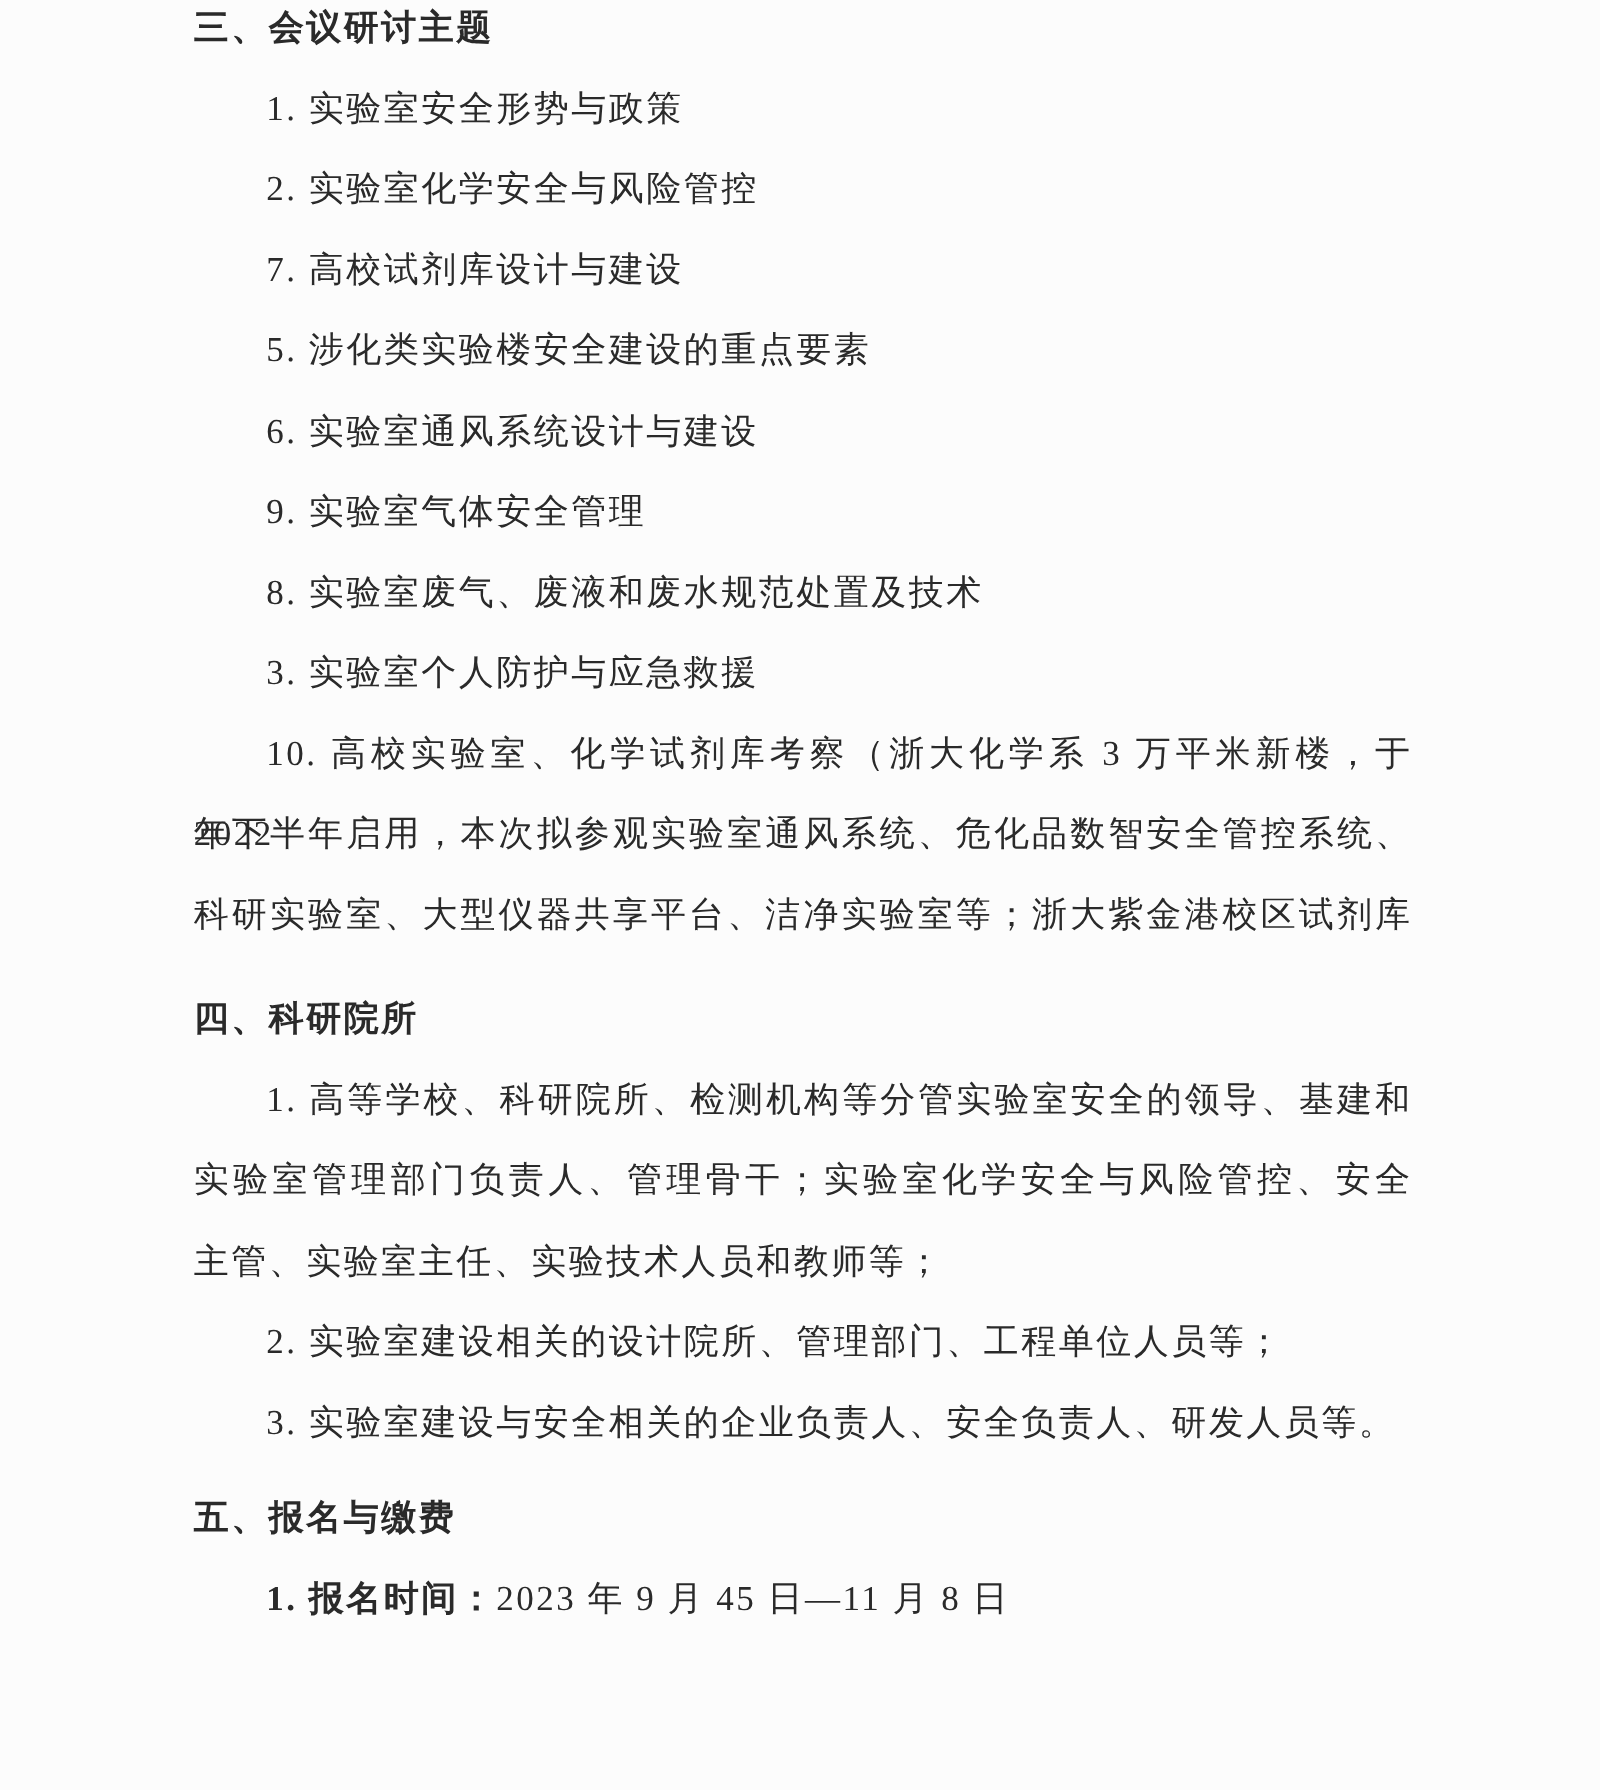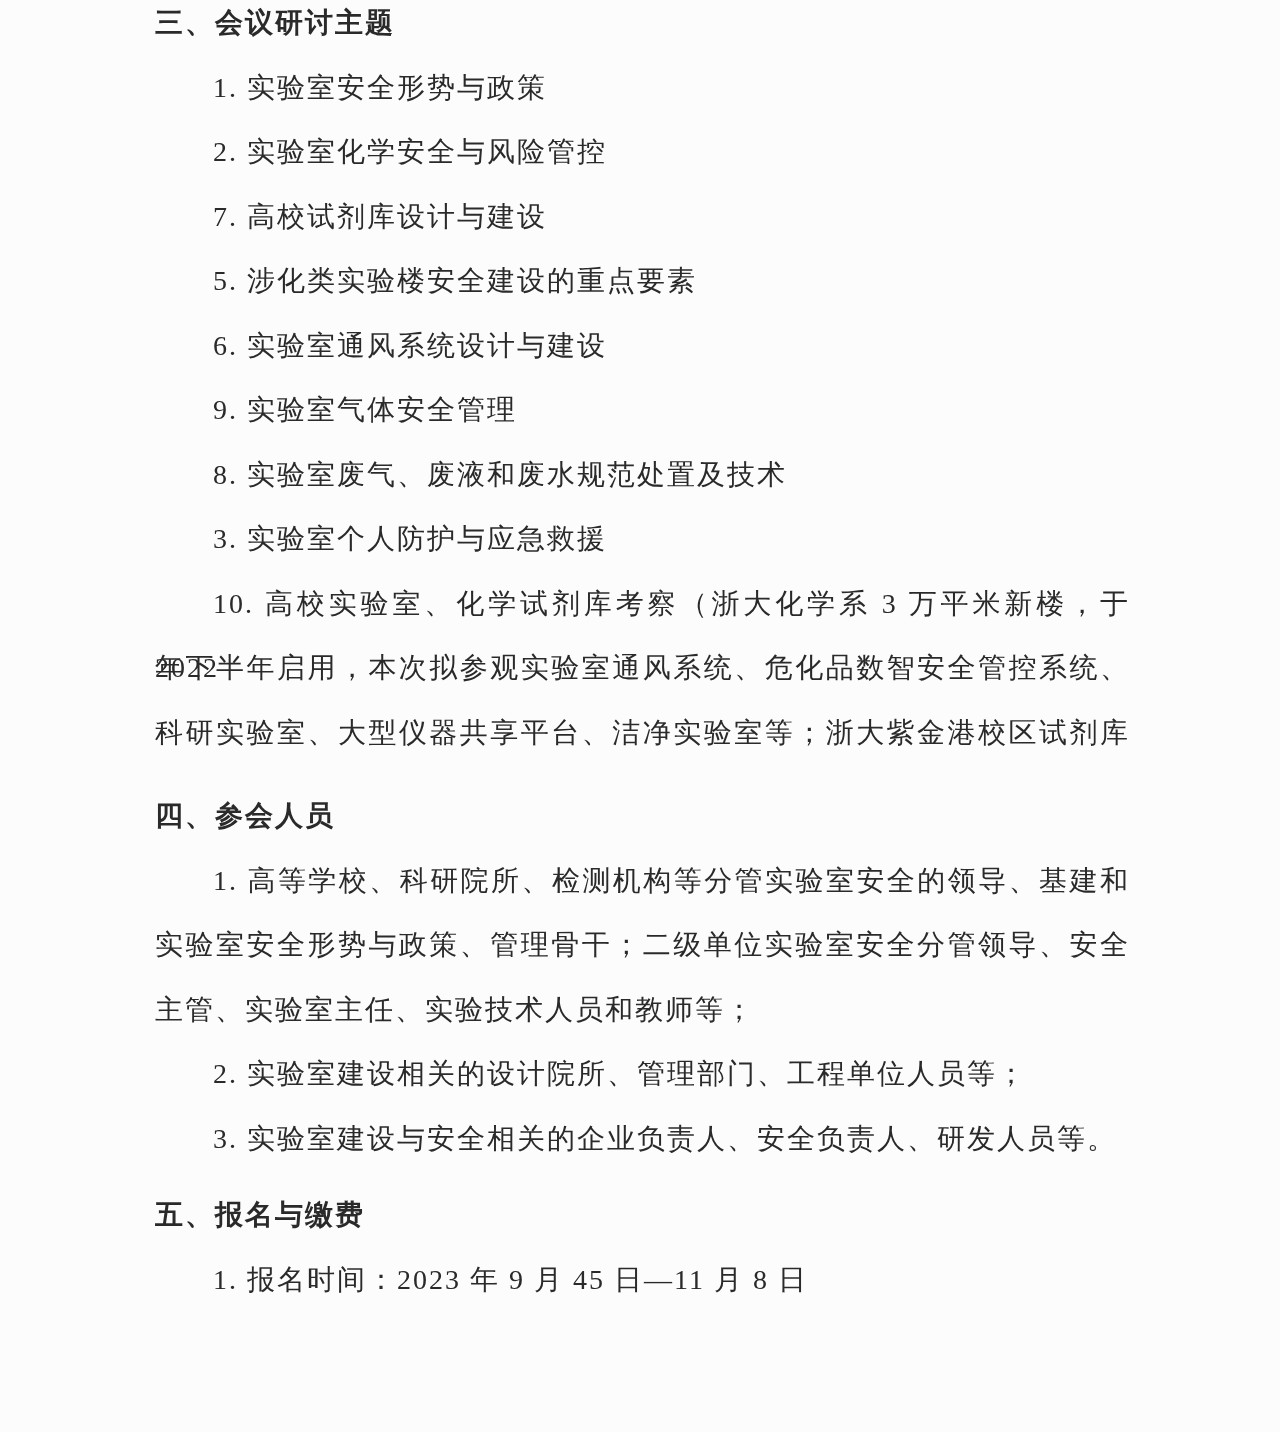--- a/index.html
+++ b/index.html
@@ -33,21 +33,21 @@
   .full {
     white-space: normal;
     text-align: justify;
     text-align-last: justify;
   }
   .heading {
     font-weight: bold;
   }
   .gap-lg { margin-top: 19px; }
   .gap-md { margin-top: 12px; }
-  .b { font-weight: normal; }
+  .b { font-weight: bold; }
 </style>
 </head>
 <body>
 
 <div class="doc">
 
   <div class="line heading">三、会议研讨主题</div>
 
   <div class="line indent">1. 实验室安全形势与政策</div>
   <div class="line indent">2. 实验室化学安全与风险管控</div>
@@ -55,24 +55,24 @@
   <div class="line indent">5. 涉化类实验楼安全建设的重点要素</div>
   <div class="line indent">6. 实验室通风系统设计与建设</div>
   <div class="line indent">9. 实验室气体安全管理</div>
   <div class="line indent">8. 实验室废气、废液和废水规范处置及技术</div>
   <div class="line indent">3. 实验室个人防护与应急救援</div>
 
   <div class="line indent full">10. 高校实验室、化学试剂库考察（浙大化学系 3 万平米新楼，于 2022</div>
   <div class="line full">年下半年启用，本次拟参观实验室通风系统、危化品数智安全管控系统、</div>
   <div class="line full">科研实验室、大型仪器共享平台、洁净实验室等；浙大紫金港校区试剂库</div>
 
-  <div class="line heading gap-lg">四、参会人员</div>
+  <div class="line heading gap-lg">四、科研院所</div>
 
   <div class="line indent full">1. 高等学校、科研院所、检测机构等分管实验室安全的领导、基建和</div>
-  <div class="line full">实验室安全形势与政策、管理骨干；二级单位实验室安全分管领导、安全</div>
+  <div class="line full">实验室管理部门负责人、管理骨干；实验室化学安全与风险管控、安全</div>
   <div class="line">主管、实验室主任、实验技术人员和教师等；</div>
   <div class="line indent">2. 实验室建设相关的设计院所、管理部门、工程单位人员等；</div>
   <div class="line indent">3. 实验室建设与安全相关的企业负责人、安全负责人、研发人员等。</div>
 
   <div class="line heading gap-md">五、报名与缴费</div>
 
   <div class="line indent">
     <span class="b">1. 报名时间：</span><span>2023 年 9 月 45 日—11 月 8 日</span>
   </div>
 

